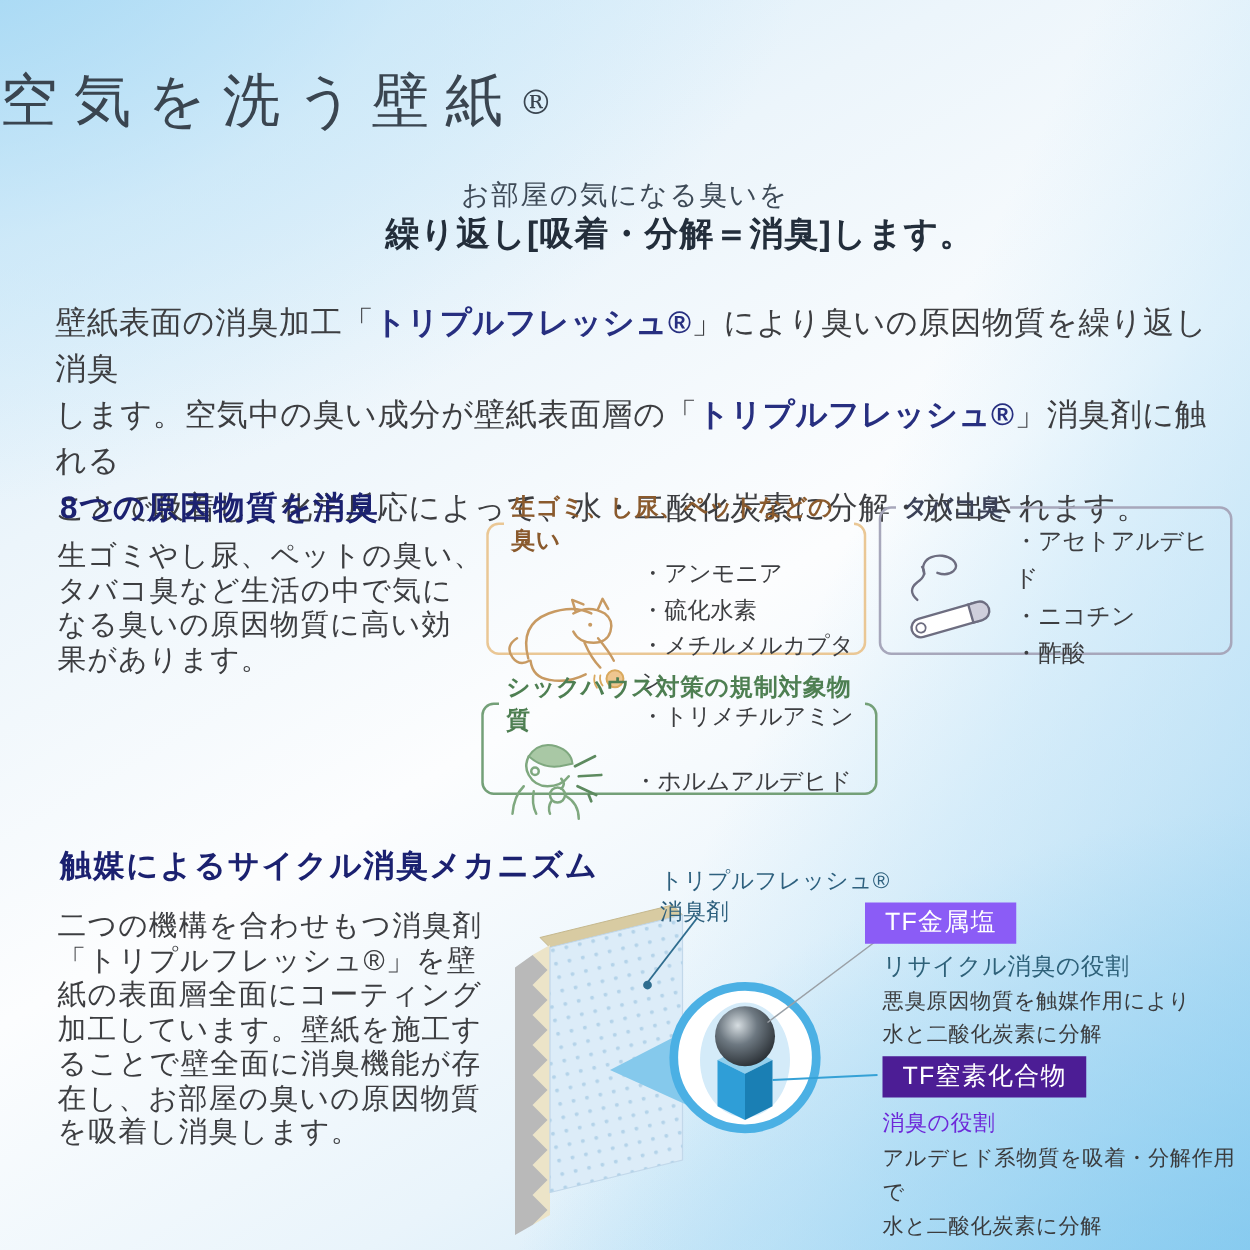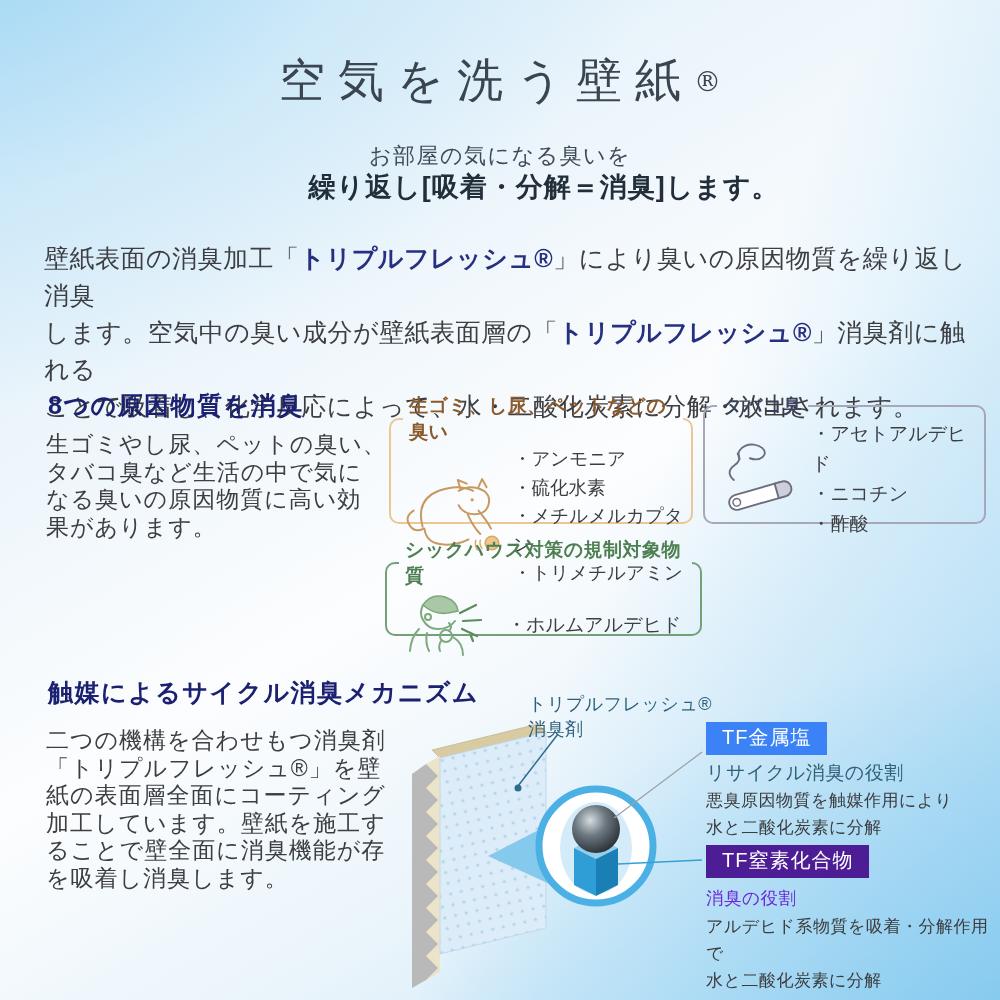--- a/index.html
+++ b/index.html
@@ -9,21 +9,21 @@
     background:
       radial-gradient(120% 85% at 110% 115%, rgba(104,189,234,0.95) 0%, rgba(143,208,241,0.55) 34%, rgba(190,228,248,0) 60%),
       radial-gradient(115% 80% at -10% -12%, rgba(148,209,242,0.95) 0%, rgba(192,228,248,0.5) 40%, rgba(238,247,252,0) 66%),
       linear-gradient(150deg,#cde8f8 0%,#ecf5fb 28%,#fcfdfe 52%,#e9f4fb 74%,#c2e3f6 100%);
   }
   .swoosh{position:absolute;inset:0;pointer-events:none;
     background:linear-gradient(115deg, rgba(255,255,255,0) 60%, rgba(176,221,246,0.40) 74%, rgba(130,200,239,0.55) 100%);}
   .content{position:absolute;inset:0;z-index:1;}
   .abs{position:absolute;}
 
-  .title{top:50px;left:0;width:1000px;text-align:center;
+  .title{top:50px;left:0;width:1000px;
     font-family:"DejaVu Serif","Liberation Serif",serif;
     font-size:46px;color:#3a4550;letter-spacing:13px;font-weight:500;}
   .title .reg{font-size:27px;letter-spacing:0;vertical-align:5px;}
   .sub1{top:141px;left:0;width:1000px;text-align:center;font-size:22px;color:#3e4a57;letter-spacing:1.5px;}
   .sub2{top:169px;left:0;width:1000px;text-align:center;font-size:27px;font-weight:bold;color:#232e3b;letter-spacing:1px;padding-left:44px;}
 
   .intro{top:240px;left:44px;width:930px;font-size:25px;color:#3d3e41;line-height:37px;letter-spacing:0.5px;}
   .brand{color:#272f80;font-weight:bold;}
 
   .h2{font-size:25px;font-weight:bold;color:#1b2170;letter-spacing:1.5px;}
@@ -43,21 +43,21 @@
   .box-flex{display:flex;align-items:center;}
   .odor-list{color:#3d3e41;}
   .box-pets .odor-list{font-size:18.5px;line-height:28.5px;margin-left:2px;}
   .box-tobacco .odor-list{font-size:19px;line-height:30px;margin-left:4px;}
   .box-sick .odor-list{font-size:19px;margin-left:14px;}
 
   .diagram{left:400px;top:688px;width:600px;height:312px;}
   .diagram svg.gfx{position:absolute;left:0;top:0;}
   .agent-label{position:absolute;left:128px;top:4px;font-size:18px;line-height:25px;color:#2e607e;letter-spacing:0.5px;}
   .badge{position:absolute;color:#fff;font-size:20px;letter-spacing:1px;padding:2px 16px 4px;white-space:nowrap;}
-  .badge-metal{left:306px;top:34px;background:#3b82f6;}
+  .badge-metal{left:292px;top:34px;background:#8b5cf6;}
   .badge-nitro{left:306px;top:157px;background:#4c1d95;}
   .role{position:absolute;left:306px;font-size:19px;color:#2e6179;letter-spacing:0.5px;}
   .role-metal{top:72px;}
   .desc{position:absolute;left:306px;font-size:17px;line-height:27px;color:#3b3c3e;letter-spacing:0.5px;}
   .desc-metal{top:99px;}
   .role-nitro{top:198px;color:#6d28d9;font-size:17.5px;}
   .desc-nitro{top:225px;}
 </style>
 </head>
 <body>
@@ -165,20 +165,21 @@
     </div>
   </fieldset>
 
   <div class="abs h2 sec2-h">触媒によるサイクル消臭メカニズム</div>
   <div class="abs sec2-b">
     <div>二つの機構を合わせもつ消臭剤</div>
     <div>「トリプルフレッシュ®」を壁</div>
     <div>紙の表面層全面にコーティング</div>
     <div>加工しています。壁紙を施工す</div>
     <div>ることで壁全面に消臭機能が存</div>
+    <div>在し、お部屋の臭いの原因物質</div>
     <div>を吸着し消臭します。</div>
   </div>
 
   <div class="abs diagram">
     <svg class="gfx" width="600" height="312" viewBox="0 0 600 312">
       <defs>
         <pattern id="dots" width="11" height="11" patternUnits="userSpaceOnUse" patternTransform="rotate(-13)">
           <circle cx="3" cy="3" r="1.6" fill="#b4d3e9"></circle>
         </pattern>
         <radialGradient id="sph" cx="0.38" cy="0.32" r="0.85">

